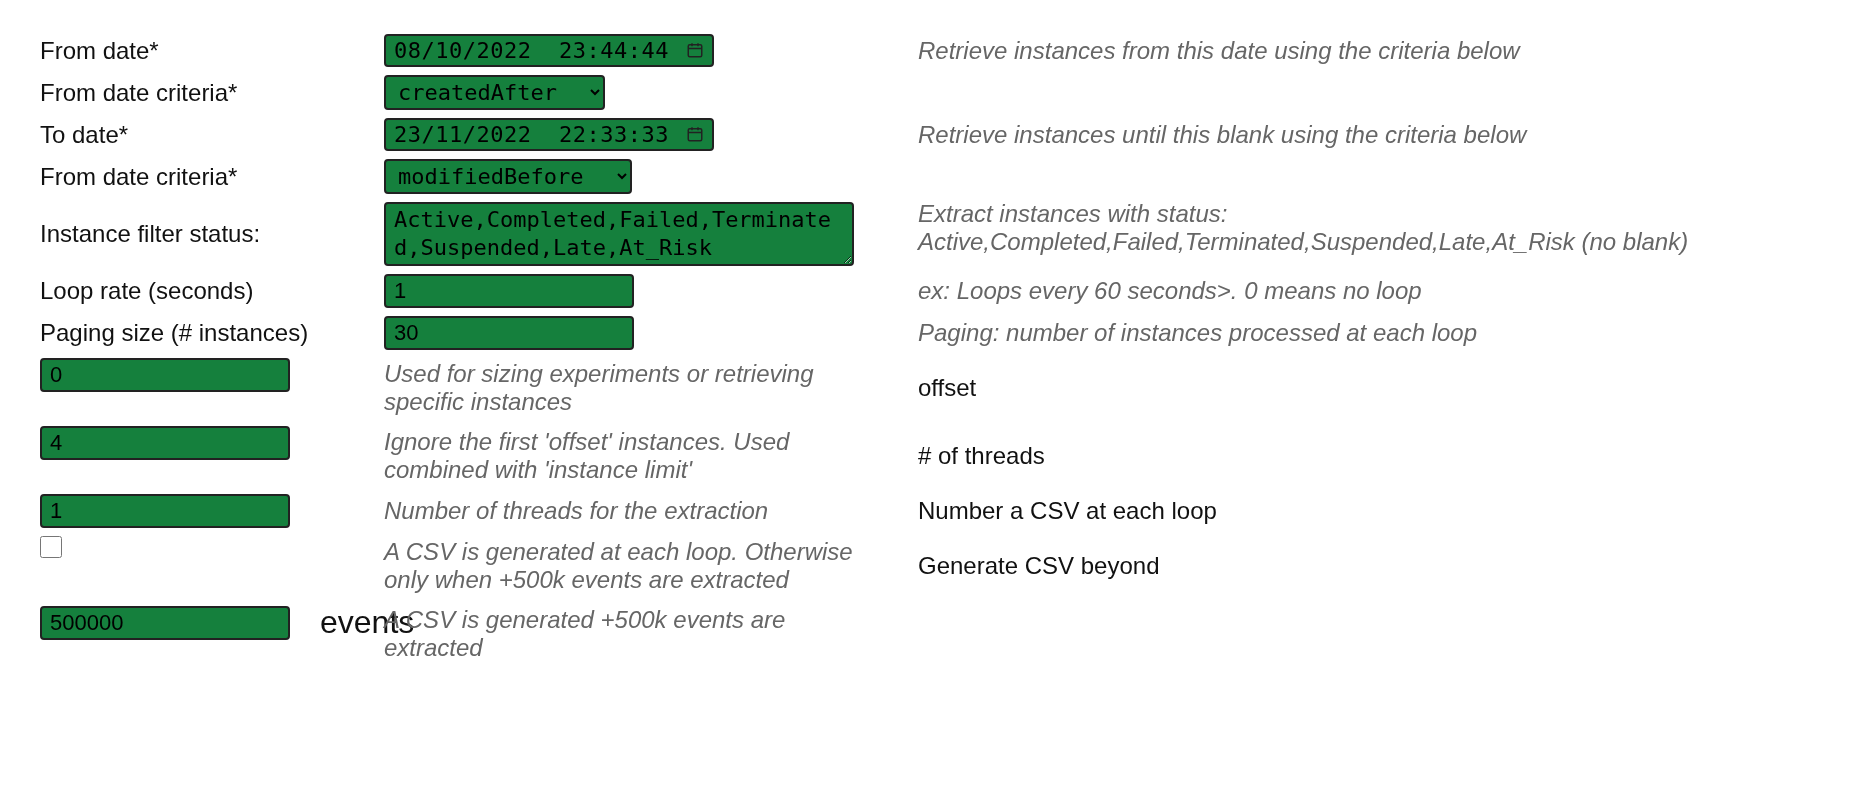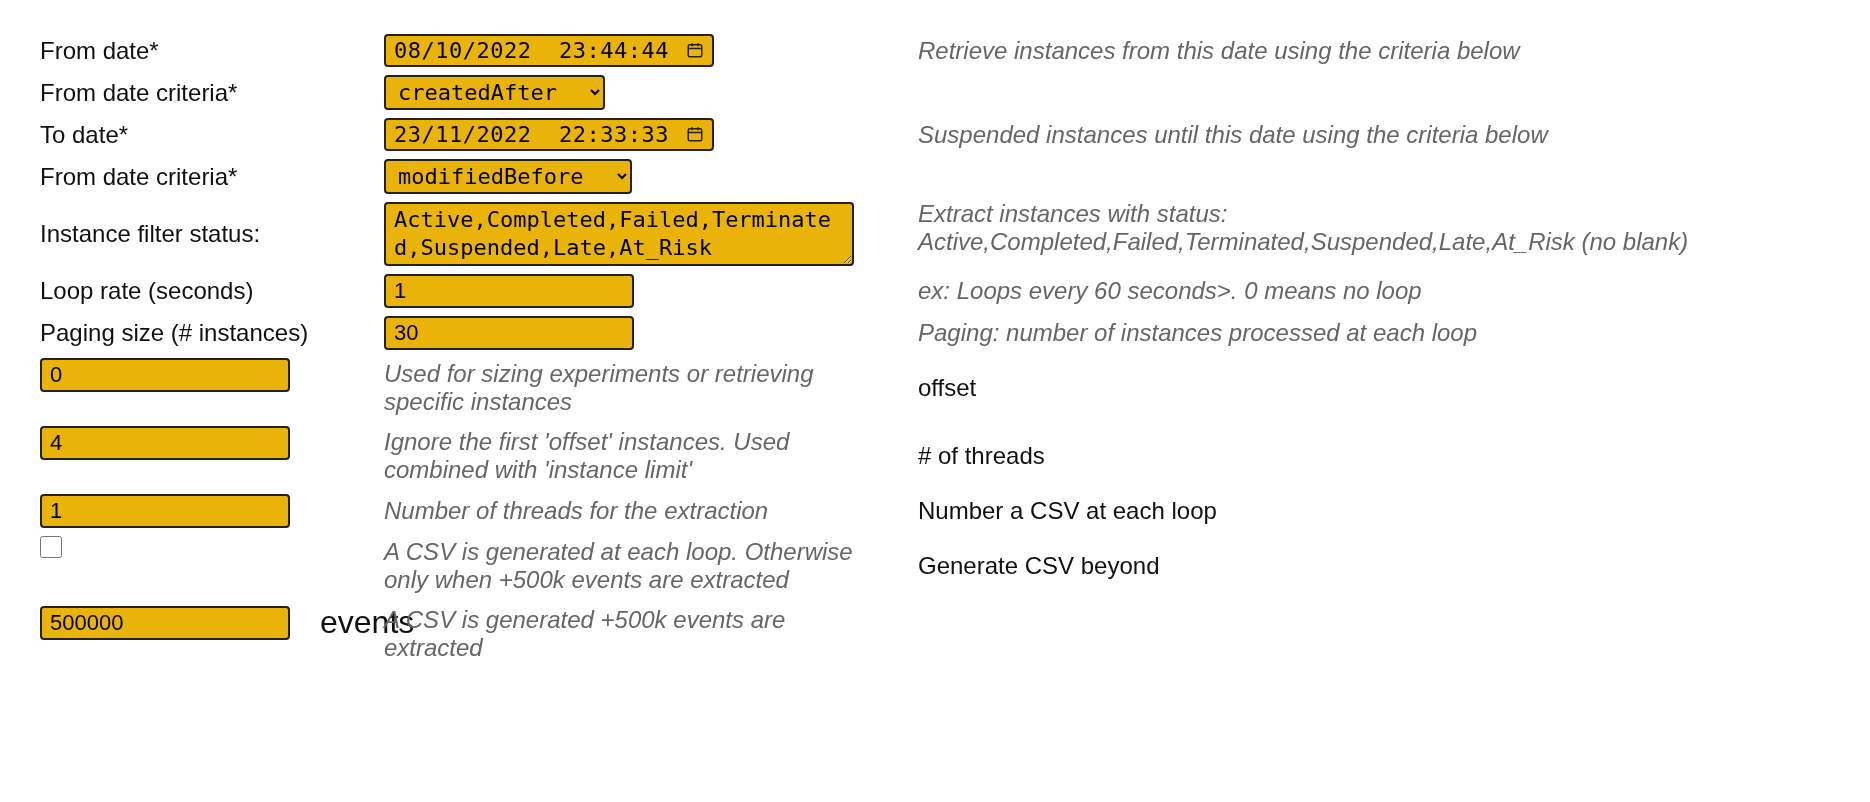--- a/index.html
+++ b/index.html
@@ -34,21 +34,21 @@
     font-style: italic;
   }
   .row-hint.padtop { padding-top: 2px; }
   .empty { min-height: 10px; }
   input.dt, select, input.num, textarea.multi {
     font-family: "Menlo", "Consolas", monospace;
     font-size: 22px;
     border: 2px solid #222;
     border-radius: 4px;
     padding: 2px 8px;
-    background: #eab308;
+    background: #15803d;
     color: #000;
     box-sizing: border-box;
   }
   .dt-wrap {
     position: relative;
     display: inline-flex;
     align-items: center;
   }
   input.dt {
     width: 330px;
@@ -125,21 +125,21 @@
       <span class="cal-icon">
         <svg width="18" height="18" viewBox="0 0 24 24" fill="none" stroke="#222" stroke-width="2">
           <rect x="3" y="5" width="18" height="16" rx="2"></rect>
             <line x1="3" y1="10" x2="21" y2="10"></line>
           <line x1="8" y1="3" x2="8" y2="7"></line>
             <line x1="16" y1="3" x2="16" y2="7"></line>
         </svg>
       </span>
     </span>
   </div>
-  <div class="row-hint align-center">Suspended instances until this date using the criteria below</div>
+  <div class="row-hint align-center">Retrieve instances until this blank using the criteria below</div>
 
   <div class="row-label align-center">From date criteria*</div>
   <div class="row-input">
     <select>
       <option selected="">modifiedBefore</option>
     </select>
   </div>
   <div class="row-hint empty"></div>
 
   <div class="row-label align-center">Instance filter status:</div>

